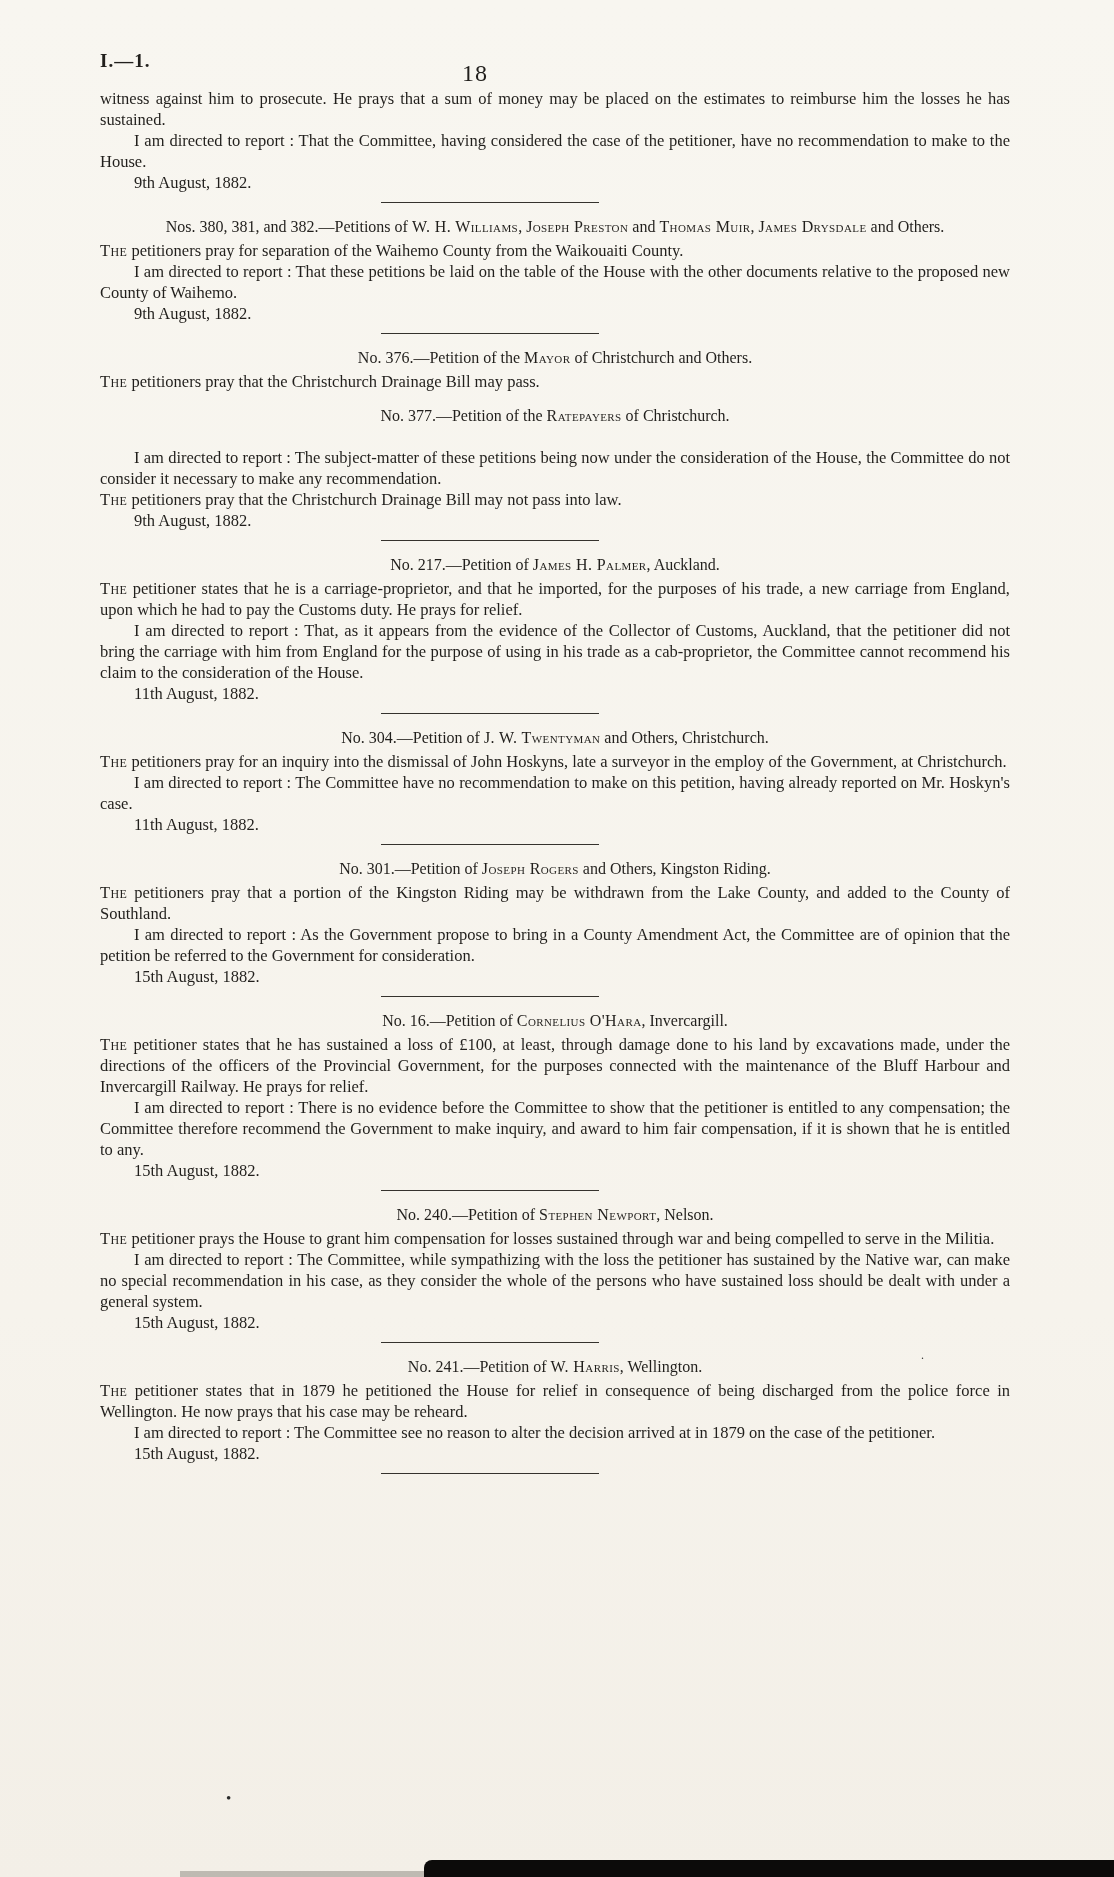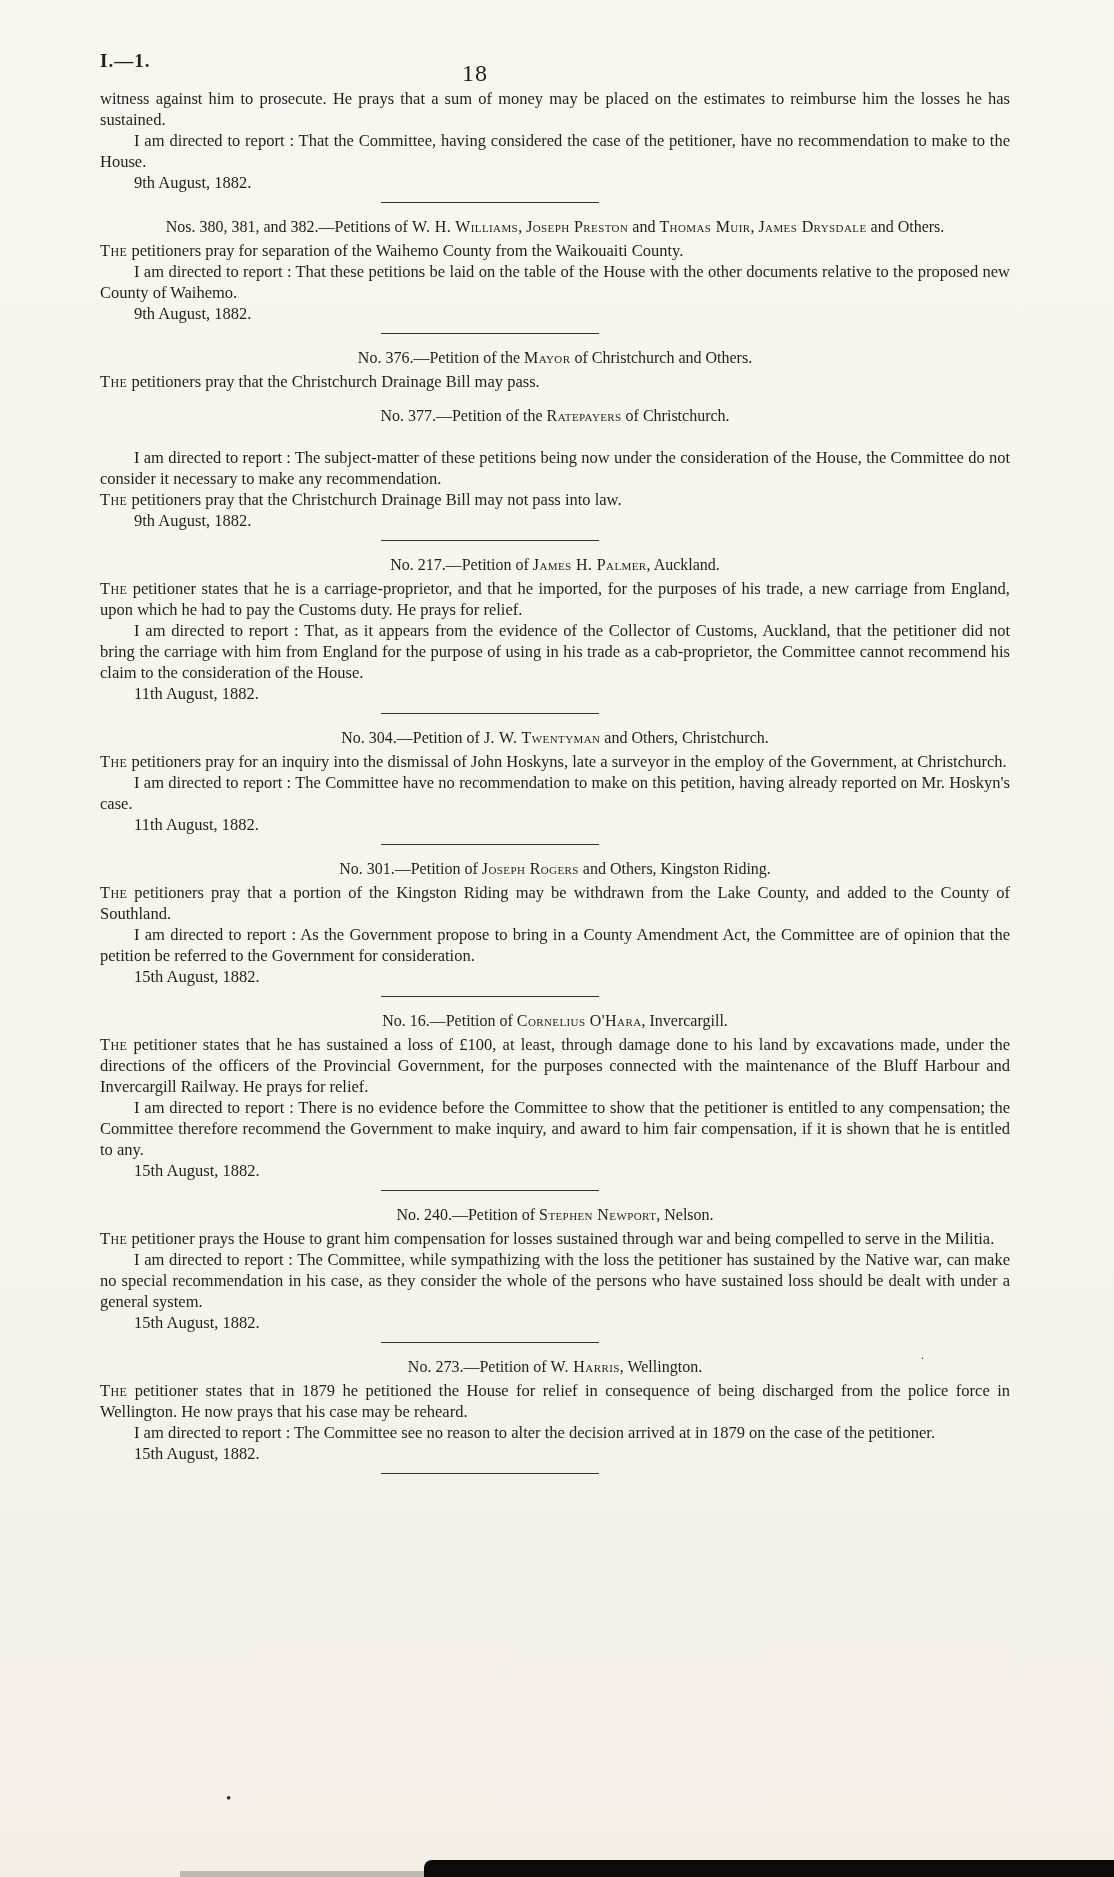--- a/index.html
+++ b/index.html
@@ -141,21 +141,21 @@
       </section>
       <div class="rule"></div>
       <section class="sect">
         <p class="heading"><span>No. 240.—Petition of </span><span class="sc">Stephen Newport</span><span>, Nelson.</span></p>
         <p class="para"><span class="sc">The</span><span> petitioner prays the House to grant him compensation for losses sustained through war and being compelled to serve in the Militia.</span></p>
         <p class="para indent"><span>I am directed to report : The Committee, while sympathizing with the loss the petitioner has sustained by the Native war, can make no special recommendation in his case, as they consider the whole of the persons who have sustained loss should be dealt with under a general system.</span></p>
         <p class="date"><span>15th August, 1882.</span></p>
       </section>
       <div class="rule"></div>
       <section class="sect">
-        <p class="heading"><span>No. 273.—Petition of </span><span class="sc">W. Harris</span><span>, Wellington.</span></p>
+        <p class="heading"><span>No. 241.—Petition of </span><span class="sc">W. Harris</span><span>, Wellington.</span></p>
         <p class="para"><span class="sc">The</span><span> petitioner states that in 1879 he petitioned the House for relief in consequence of being discharged from the police force in Wellington.  He now prays that his case may be reheard.</span></p>
         <p class="para indent"><span>I am directed to report : The Committee see no reason to alter the decision arrived at in 1879 on the case of the petitioner.</span></p>
         <p class="date"><span>15th August, 1882.</span></p>
       </section>
       <div class="rule"></div>
     </div>
 </div>
 
 <span class="stray-dot-right">.</span>
 <span class="stray-dot">•</span>

